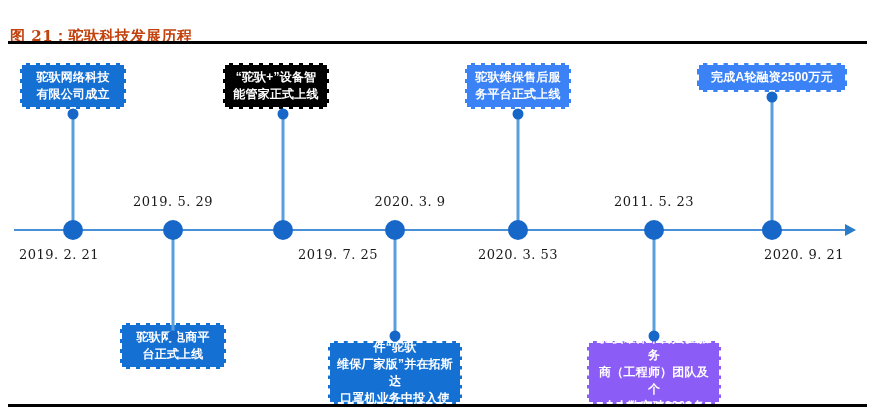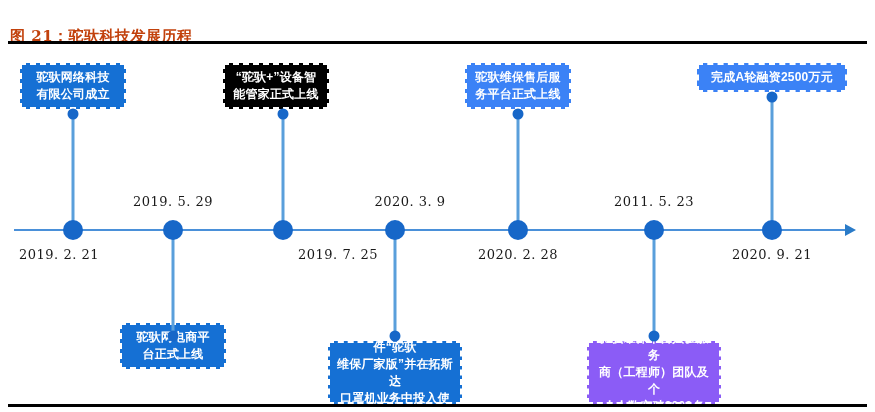--- a/index.html
+++ b/index.html
@@ -164,30 +164,30 @@
     <div class="stem" style="left: 395px; top: 230px; height: 111px;"></div>
     <div class="stem-dot" style="left: 395px; top: 336px; background: rgb(23, 103, 200);"></div>
     <div class="node" style="left: 395px; background: rgb(23, 103, 200);"></div>
     <div class="date-label" style="left: 410px; top: 194px;">2020. 3. 9</div>
     <div class="callout" style="left: 518px; width: 106px; height: 46px; top: 63px; background: #3b82f6; border-color: rgb(255, 255, 255);">
       <span class="callout-text">驼驮维保售后服<br>务平台正式上线</span>
     </div>
     <div class="stem" style="left: 518px; top: 109px; height: 121px;"></div>
     <div class="stem-dot" style="left: 518px; top: 114px; background: rgb(23, 103, 200);"></div>
     <div class="node" style="left: 518px; background: rgb(23, 103, 200);"></div>
-    <div class="date-label" style="left: 518px; top: 247px;">2020. 2. 28</div>
+    <div class="date-label" style="left: 518px; top: 247px;">2020. 3. 53</div>
     <div class="callout" style="left: 654px; width: 134px; height: 63px; top: 341px; background: #8b5cf6; border-color: rgb(255, 255, 255);">
       <span class="callout-text">驼驮维保平台入驻服务<br>商（工程师）团队及个<br>人人数突破2000名</span>
     </div>
     <div class="stem" style="left: 654px; top: 230px; height: 111px;"></div>
     <div class="stem-dot" style="left: 654px; top: 336px; background: rgb(23, 103, 200);"></div>
     <div class="node" style="left: 654px; background: rgb(23, 103, 200);"></div>
     <div class="date-label" style="left: 654px; top: 194px;">2011. 5. 23</div>
     <div class="callout" style="left: 772px; width: 150px; height: 29px; top: 63px; background: #3b82f6; border-color: rgb(255, 255, 255);">
       <span class="callout-text">完成A轮融资2500万元</span>
     </div>
     <div class="stem" style="left: 772px; top: 92px; height: 138px;"></div>
     <div class="stem-dot" style="left: 772px; top: 97px; background: rgb(23, 103, 200);"></div>
     <div class="node" style="left: 772px; background: rgb(23, 103, 200);"></div>
-    <div class="date-label" style="left: 772px; top: 247px;">2020. 9. 21</div>
+    <div class="date-label" style="left: 804px; top: 247px;">2020. 9. 21</div>
   </div>
 
 <div id="bottom-rule"></div>
 
 </body></html>

